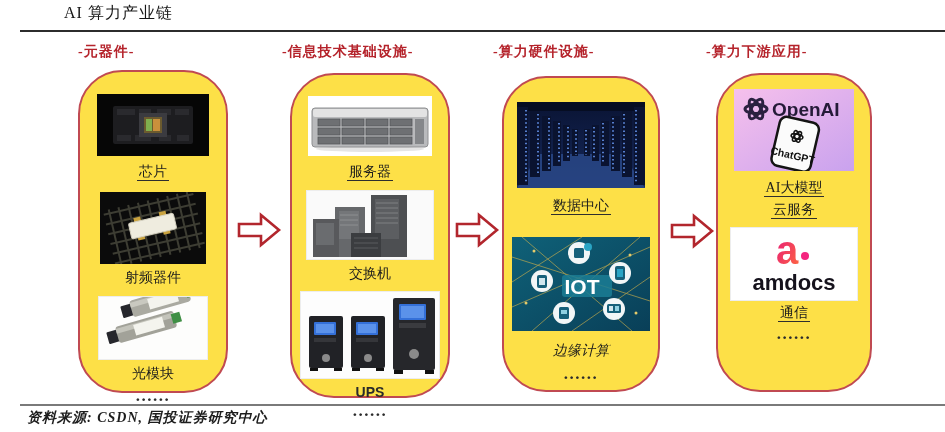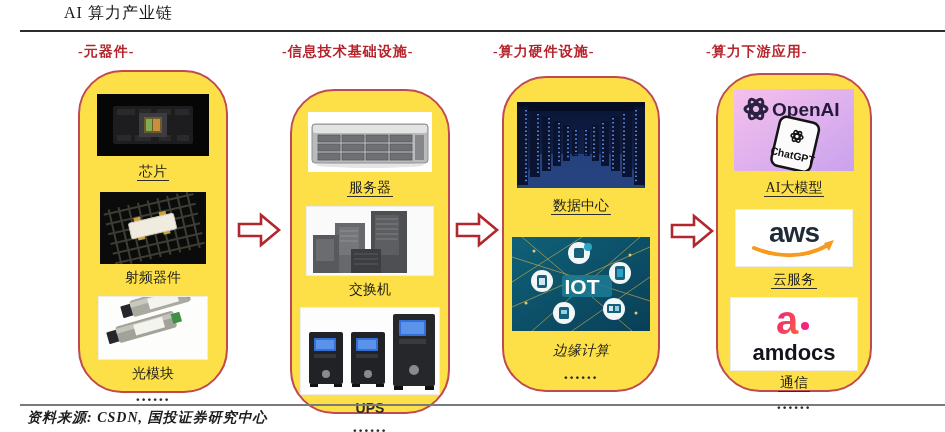--- a/index.html
+++ b/index.html
@@ -113,21 +113,21 @@
 
     <div class="dots" style="margin-top:8px;">......</div>
   </div>
 
   <div class="arrow" style="left:236px;top:211px;">
     <svg width="46" height="38" viewBox="0 0 46 38">
       <polygon points="3,13 25,13 25,4 43,19 25,34 25,25 3,25" fill="#ffffff" stroke="#b2262d" stroke-width="2.6" stroke-linejoin="miter"></polygon>
     </svg>
   </div>
 
-  <div class="col-box" style="left:290px;top:73px;width:160px;height:325px;margin-top:16px;">
+  <div class="col-box" style="left:290px;top:73px;width:160px;height:325px;">
 
     <div class="img-frame" style="width:124px;height:60px;margin-top:21px;">
       <svg width="124" height="60" viewBox="0 0 124 60">
         <rect x="0" y="0" width="124" height="60" fill="#ffffff"></rect>
         <ellipse cx="62" cy="53" rx="54" ry="3" fill="#000000" opacity="0.10"></ellipse>
         <rect x="4" y="12" width="116" height="39" rx="3" fill="#b9babc" stroke="#8f9092"></rect>
         <rect x="5" y="13" width="114" height="8" rx="2" fill="#e3e3e3"></rect>
         <g fill="#6e7073" stroke="#55575a" stroke-width="0.8">
           <rect x="10" y="23" width="22" height="7"></rect>
             <rect x="34" y="23" width="22" height="7"></rect>
@@ -346,28 +346,20 @@
             <ellipse cx="61" cy="47" rx="6" ry="2.4"></ellipse>
             <ellipse cx="61" cy="47" rx="6" ry="2.4" transform="rotate(60 61 47)"></ellipse>
             <ellipse cx="61" cy="47" rx="6" ry="2.4" transform="rotate(120 61 47)"></ellipse>
           </g>
           <text x="61" y="70" text-anchor="middle" font-family="Liberation Sans, sans-serif" font-size="10.5" font-weight="bold" fill="#101010">ChatGPT</text>
         </g>
       </svg>
     </div>
     <div class="caption" style="margin-top:8px;"><span class="u">AI大模型</span></div>
 
-    <div class="img-frame light" style="width:116px;height:56px;margin-top:12px;">
-      <svg width="116" height="56" viewBox="0 0 116 56">
-        <rect x="0" y="0" width="116" height="56" fill="#ffffff"></rect>
-        <text x="58" y="32" text-anchor="middle" font-family="Liberation Sans, sans-serif" font-size="28" font-weight="bold" letter-spacing="-1" fill="#1f2c38">aws</text>
-        <path d="M18,38 Q58,54 92,35" stroke="#f79a1e" stroke-width="4" fill="none" stroke-linecap="round"></path>
-        <polygon points="98,30 88,33 93,41" fill="#f79a1e"></polygon>
-      </svg>
-    </div>
     <div class="caption" style="margin-top:4px;"><span class="u">云服务</span></div>
 
     <div class="img-frame light" style="width:126px;height:72px;margin-top:8px;">
       <svg width="126" height="72" viewBox="0 0 126 72">
         <defs>
           <linearGradient id="amg" x1="0" y1="0" x2="1" y2="1">
             <stop offset="0" stop-color="#e5147e"></stop>
               <stop offset="1" stop-color="#ff6a3d"></stop>
           </linearGradient>
         </defs>

